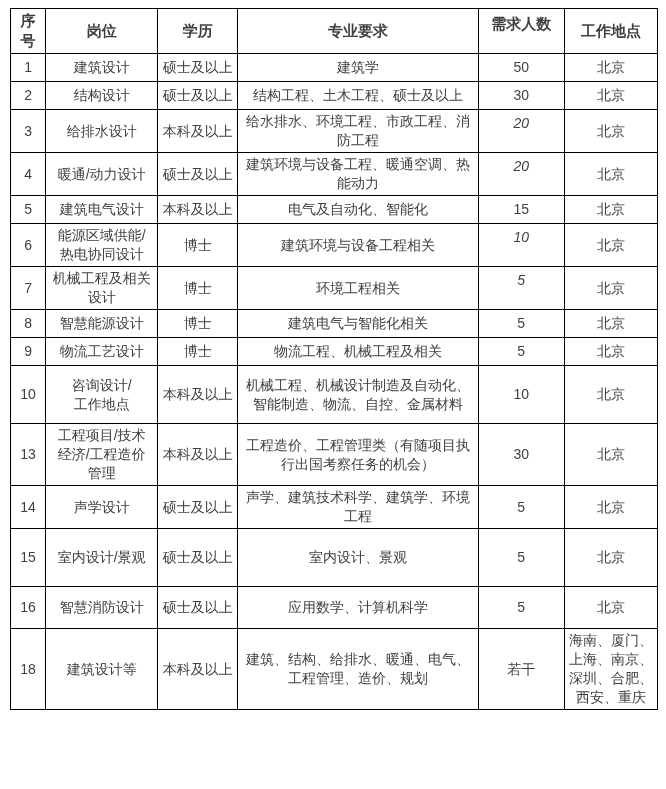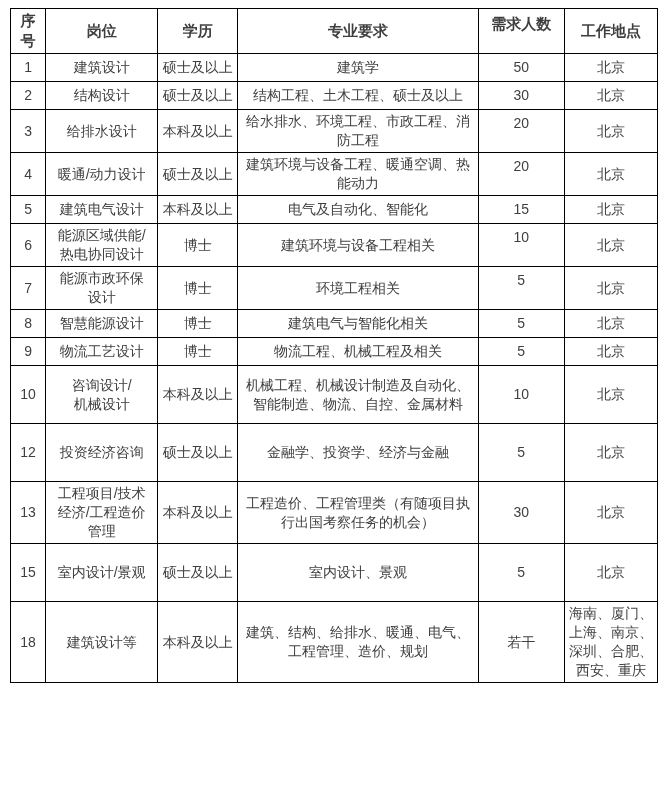--- a/index.html
+++ b/index.html
@@ -57,21 +57,21 @@
   tbody tr:nth-child(11),
   tbody tr:nth-child(13) { height: 58px; }
   tbody tr:nth-child(18) { height: 97px; }
 
   
   td.cell-position { white-space: pre-line; }
 
   
   th.th-count { vertical-align: top; padding-top: 5px; text-align: center; }
   
-  td.valign-top { vertical-align: top; padding-top: 4px; }
+  td.valign-top { vertical-align: top; padding-top: 4px; font-style: italic; }
 </style>
 </head>
 <body>
 
 <div class="page">
   <table class="jobs-table">
     <colgroup>
       <col class="col-no">
       <col class="col-position">
       <col class="col-education">
@@ -140,21 +140,21 @@
     <td class="cell-position">能源区域供能/
 热电协同设计</td>
     <td class="cell-education">博士</td>
     <td class="cell-majors">建筑环境与设备工程相关</td>
     <td class="cell-count valign-top">10</td>
     <td class="cell-location">北京</td>
   </tr>
 
   <tr>
     <td class="cell-no">7</td>
-    <td class="cell-position">能源市政环保
+    <td class="cell-position">机械工程及相关
 设计</td>
     <td class="cell-education">博士</td>
     <td class="cell-majors">环境工程相关</td>
     <td class="cell-count valign-top">5</td>
     <td class="cell-location">北京</td>
   </tr>
 
   <tr>
     <td class="cell-no">8</td>
     <td class="cell-position">智慧能源设计</td>
@@ -169,58 +169,66 @@
     <td class="cell-position">物流工艺设计</td>
     <td class="cell-education">博士</td>
     <td class="cell-majors">物流工程、机械工程及相关</td>
     <td class="cell-count">5</td>
     <td class="cell-location">北京</td>
   </tr>
 
   <tr>
     <td class="cell-no">10</td>
     <td class="cell-position">咨询设计/
-机械设计</td>
+工作地点</td>
     <td class="cell-education">本科及以上</td>
     <td class="cell-majors">机械工程、机械设计制造及自动化、智能制造、物流、自控、金属材料</td>
     <td class="cell-count">10</td>
     <td class="cell-location">北京</td>
   </tr>
 
 
-  <tr>
-    <td class="cell-no">12</td>
-    <td class="cell-position">投资经济咨询</td>
-    <td class="cell-education">硕士及以上</td>
-    <td class="cell-majors">金融学、投资学、经济与金融</td>
-    <td class="cell-count">5</td>
-    <td class="cell-location">北京</td>
-  </tr>
 
   <tr>
     <td class="cell-no">13</td>
     <td class="cell-position">工程项目/技术
 经济/工程造价
 管理</td>
     <td class="cell-education">本科及以上</td>
     <td class="cell-majors">工程造价、工程管理类（有随项目执行出国考察任务的机会）</td>
     <td class="cell-count">30</td>
     <td class="cell-location">北京</td>
   </tr>
 
+  <tr>
+    <td class="cell-no">14</td>
+    <td class="cell-position">声学设计</td>
+    <td class="cell-education">硕士及以上</td>
+    <td class="cell-majors">声学、建筑技术科学、建筑学、环境工程</td>
+    <td class="cell-count">5</td>
+    <td class="cell-location">北京</td>
+  </tr>
 
   <tr>
     <td class="cell-no">15</td>
     <td class="cell-position">室内设计/景观</td>
     <td class="cell-education">硕士及以上</td>
     <td class="cell-majors">室内设计、景观</td>
     <td class="cell-count">5</td>
     <td class="cell-location">北京</td>
   </tr>
 
+  <tr>
+    <td class="cell-no">16</td>
+    <td class="cell-position">智慧消防设计</td>
+    <td class="cell-education">硕士及以上</td>
+    <td class="cell-majors">应用数学、计算机科学</td>
+    <td class="cell-count">5</td>
+    <td class="cell-location">北京</td>
+  </tr>
 
 
   <tr>
     <td class="cell-no">18</td>
     <td class="cell-position">建筑设计等</td>
     <td class="cell-education">本科及以上</td>
     <td class="cell-majors">建筑、结构、给排水、暖通、电气、工程管理、造价、规划</td>
     <td class="cell-count">若干</td>
     <td class="cell-location">海南、厦门、上海、南京、深圳、合肥、西安、重庆</td>
   </tr>

